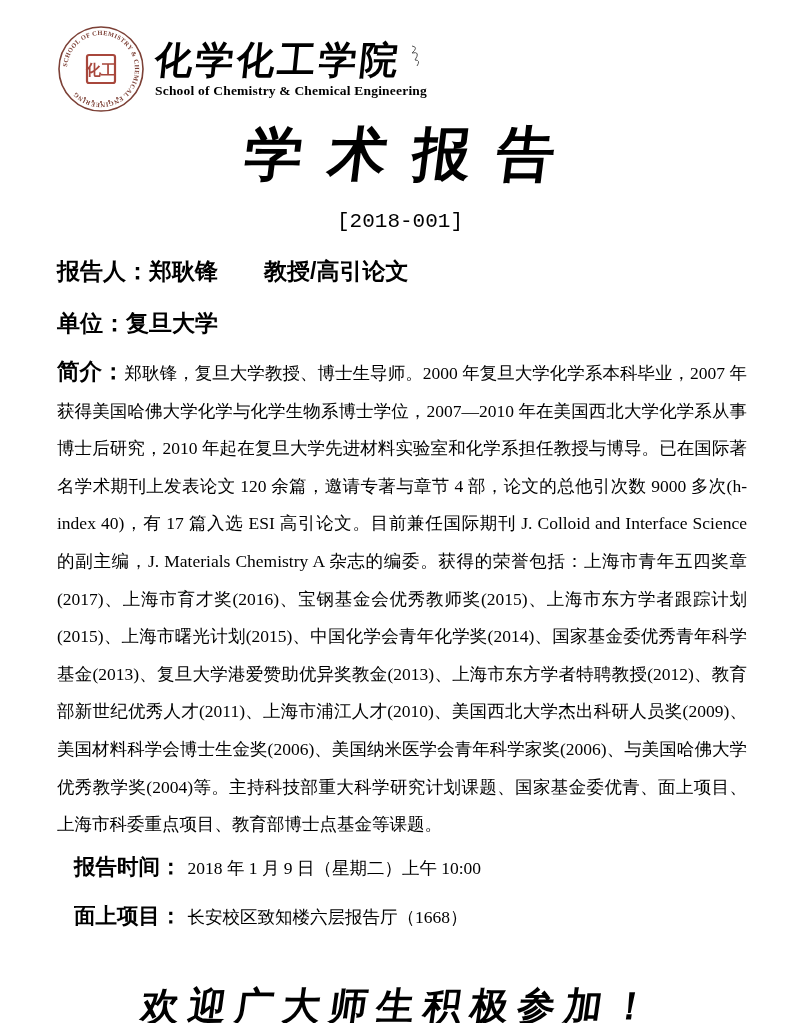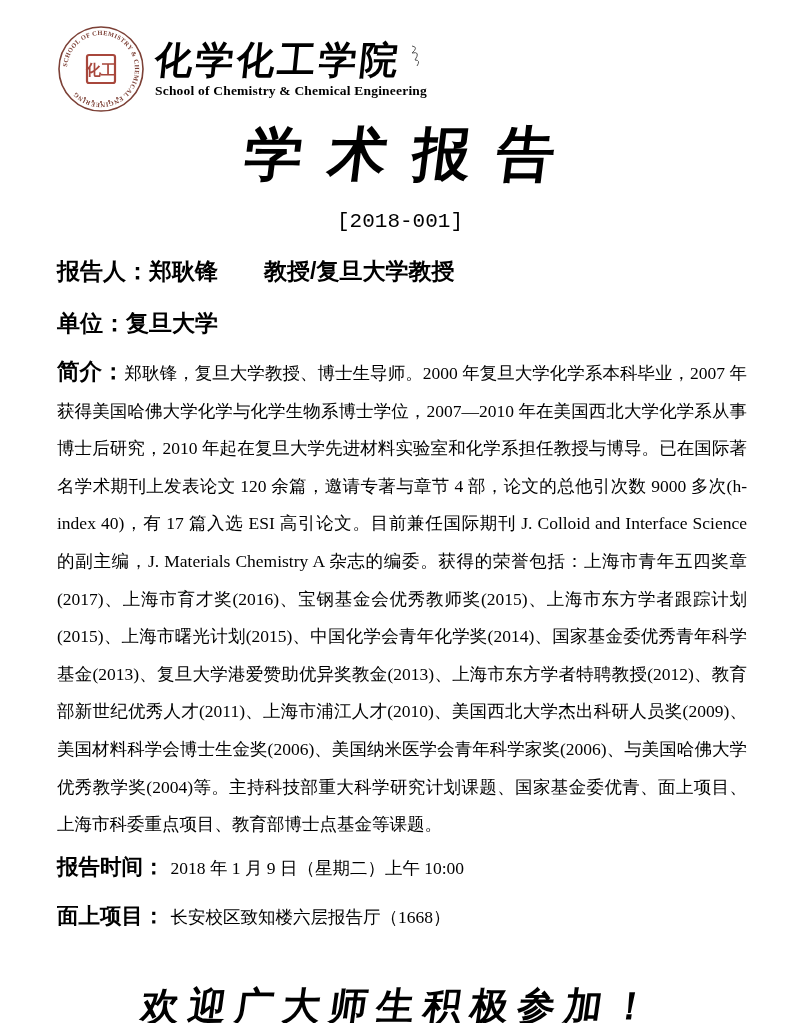--- a/index.html
+++ b/index.html
@@ -78,21 +78,21 @@
     text-justify: inter-ideograph;
   }
   .intro-label {
     font-family: "Liberation Sans", sans-serif;
     font-weight: bold;
     font-size: 22.5px;
   }
   .intro-text { font-family: "Liberation Serif", serif; }
 
   
-  .schedule { margin: 8px 53px 0 57px; }
+  .schedule { margin: 8px 53px 0 74px; }
   .sched-line { margin-bottom: 17px; line-height: 30px; }
   .sched-label {
     font-family: "Liberation Sans", sans-serif;
     font-weight: bold;
     font-size: 21.5px;
     margin-right: 6px;
   }
   .sched-value {
     font-family: "Liberation Serif", serif;
     font-size: 17.5px;
@@ -145,21 +145,21 @@
       <div class="logo-en">School of Chemistry &amp; Chemical Engineering</div>
     </div>
   </div>
 
   <div class="doc-title">学术报告</div>
 
   <div class="doc-number">[2018-001]</div>
 
   <div class="details">
     <div class="detail-line">
-      <span>报告人：</span><span>郑耿锋　　教授/复旦大学教授</span>
+      <span>报告人：</span><span>郑耿锋　　教授/高引论文</span>
     </div>
     <div class="detail-line unit">
       <span>单位：</span><span>复旦大学</span>
     </div>
   </div>
 
   <p class="intro">
     <span class="intro-label">简介：</span><span class="intro-text">郑耿锋，复旦大学教授、博士生导师。2000 年复旦大学化学系本科毕业，2007 年获得美国哈佛大学化学与化学生物系博士学位，2007—2010 年在美国西北大学化学系从事博士后研究，2010 年起在复旦大学先进材料实验室和化学系担任教授与博导。已在国际著名学术期刊上发表论文 120 余篇，邀请专著与章节 4 部，论文的总他引次数 9000 多次(h-index 40)，有 17 篇入选 ESI 高引论文。目前兼任国际期刊 J. Colloid and Interface Science 的副主编，J. Materials Chemistry A 杂志的编委。获得的荣誉包括：上海市青年五四奖章(2017)、上海市育才奖(2016)、宝钢基金会优秀教师奖(2015)、上海市东方学者跟踪计划(2015)、上海市曙光计划(2015)、中国化学会青年化学奖(2014)、国家基金委优秀青年科学基金(2013)、复旦大学港爱赞助优异奖教金(2013)、上海市东方学者特聘教授(2012)、教育部新世纪优秀人才(2011)、上海市浦江人才(2010)、美国西北大学杰出科研人员奖(2009)、美国材料科学会博士生金奖(2006)、美国纳米医学会青年科学家奖(2006)、与美国哈佛大学优秀教学奖(2004)等。主持科技部重大科学研究计划课题、国家基金委优青、面上项目、上海市科委重点项目、教育部博士点基金等课题。</span>
   </p>
 

